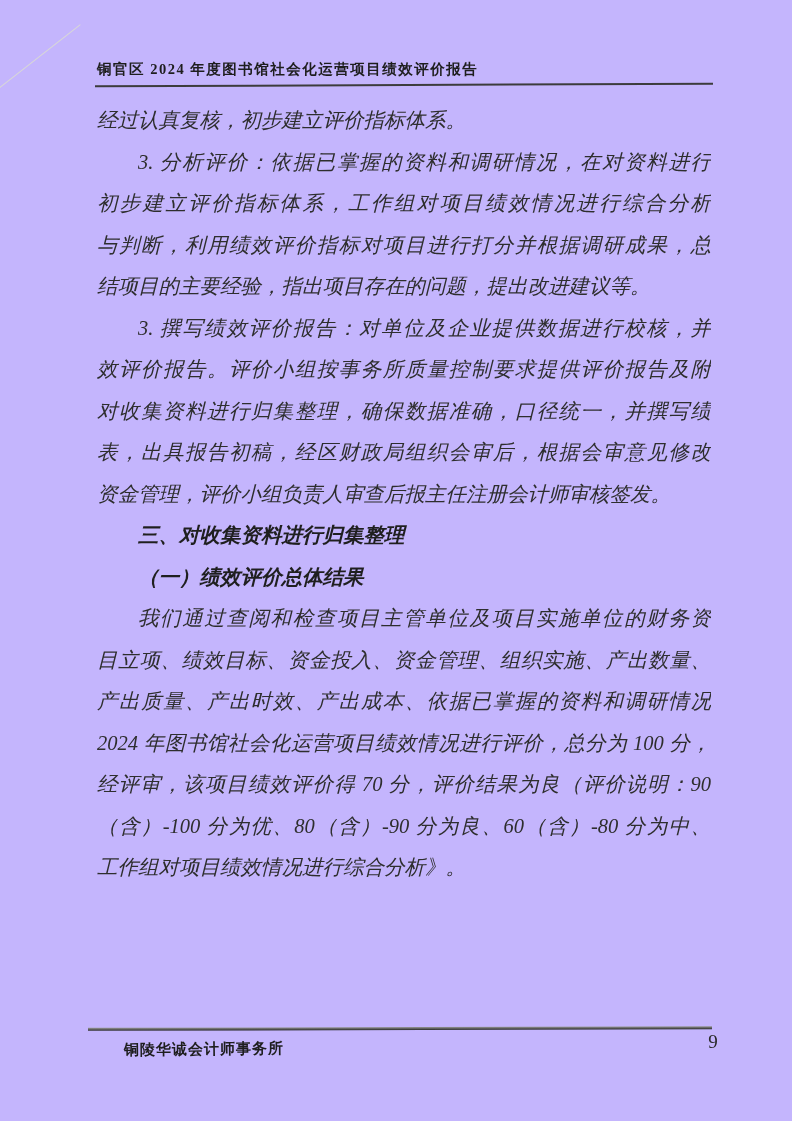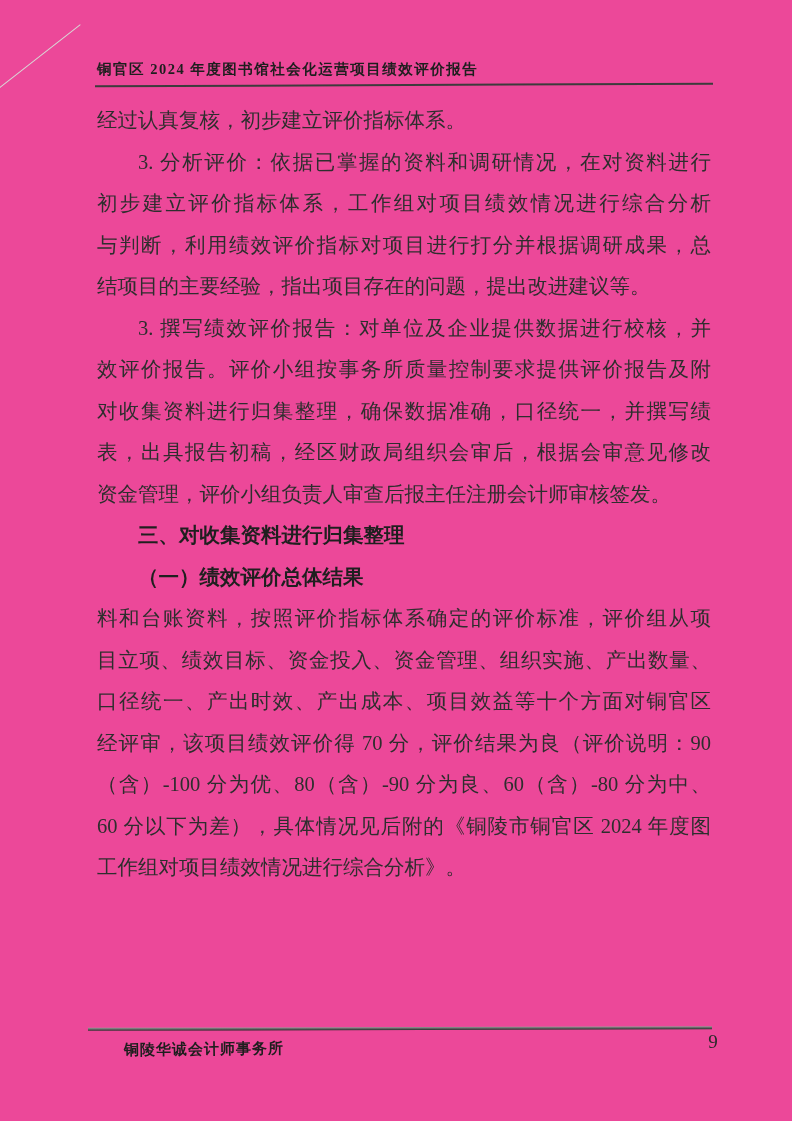--- a/index.html
+++ b/index.html
@@ -5,21 +5,21 @@
   html, body {
     margin: 0;
     padding: 0;
     background: #e8e8e8;
   }
   .page {
     position: relative;
     width: 792px;
     height: 1121px;
     margin: 0 auto;
-    background: #ec4899;
+    background: #c4b5fd;
     overflow: hidden;
     font-family: "Liberation Serif", "DejaVu Serif", serif;
     color: #2e2e2e;
   }
   
   .scan-artifact {
     position: absolute;
     left: -18px;
     top: 58px;
     width: 110px;
@@ -52,20 +52,21 @@
     top: 100px;
     width: 614px;
     font-size: 20.5px;
     line-height: 41.5px;
   }
   .line {
     height: 41.5px;
     text-align: justify;
     overflow: hidden;
     white-space: nowrap;
+    font-style: italic;
   }
   .line.just {
     white-space: normal;
     text-align-last: justify;
   }
   .line.indent {
     text-indent: 41px;
   }
   .line.bold {
     font-weight: bold;
@@ -116,26 +117,26 @@
     <div class="line just">初步建立评价指标体系，工作组对项目绩效情况进行综合分析</div>
     <div class="line just">与判断，利用绩效评价指标对项目进行打分并根据调研成果，总</div>
     <div class="line">结项目的主要经验，指出项目存在的问题，提出改进建议等。</div>
     <div class="line just indent">3. 撰写绩效评价报告：对单位及企业提供数据进行校核，并</div>
     <div class="line just">效评价报告。评价小组按事务所质量控制要求提供评价报告及附</div>
     <div class="line just">对收集资料进行归集整理，确保数据准确，口径统一，并撰写绩</div>
     <div class="line just">表，出具报告初稿，经区财政局组织会审后，根据会审意见修改</div>
     <div class="line">资金管理，评价小组负责人审查后报主任注册会计师审核签发。</div>
     <div class="line indent bold">三、对收集资料进行归集整理</div>
     <div class="line indent bold">（一）绩效评价总体结果</div>
-    <div class="line just">料和台账资料，按照评价指标体系确定的评价标准，评价组从项</div>
+    <div class="line just indent">我们通过查阅和检查项目主管单位及项目实施单位的财务资</div>
     <div class="line just">目立项、绩效目标、资金投入、资金管理、组织实施、产出数量、</div>
-    <div class="line just">口径统一、产出时效、产出成本、项目效益等十个方面对铜官区</div>
+    <div class="line just">产出质量、产出时效、产出成本、依据已掌握的资料和调研情况</div>
+    <div class="line just">2024 年图书馆社会化运营项目绩效情况进行评价，总分为 100 分，</div>
     <div class="line just">经评审，该项目绩效评价得 70 分，评价结果为良（评价说明：90</div>
     <div class="line just">（含）-100 分为优、80（含）-90 分为良、60（含）-80 分为中、</div>
-    <div class="line just">60 分以下为差），具体情况见后附的《铜陵市铜官区 2024 年度图</div>
     <div class="line">工作组对项目绩效情况进行综合分析》。</div>
   </div>
 
   <div class="footer-rule"></div>
   <div class="page-number">9</div>
   <div class="footer-firm">铜陵华诚会计师事务所</div>
 
 </div>
 
 </body></html>

